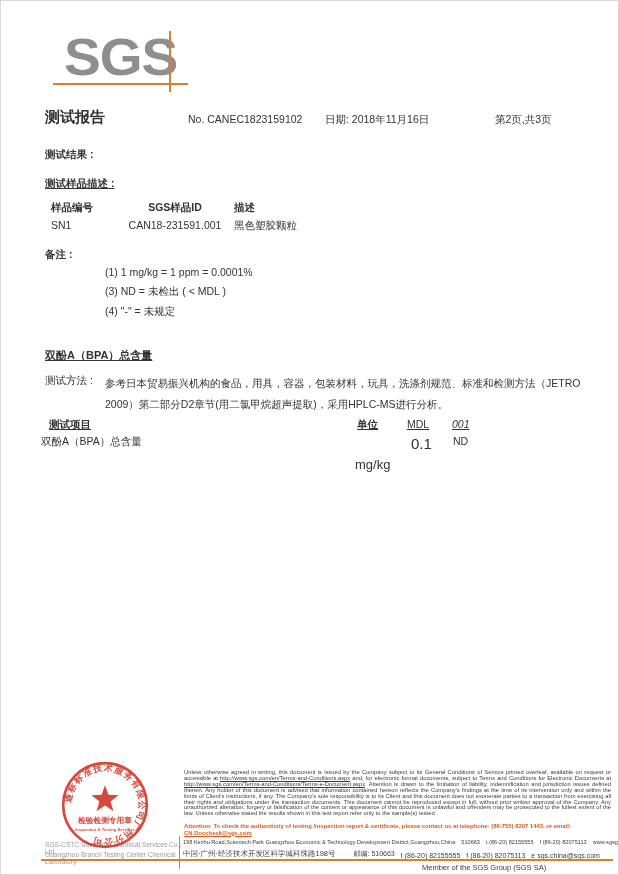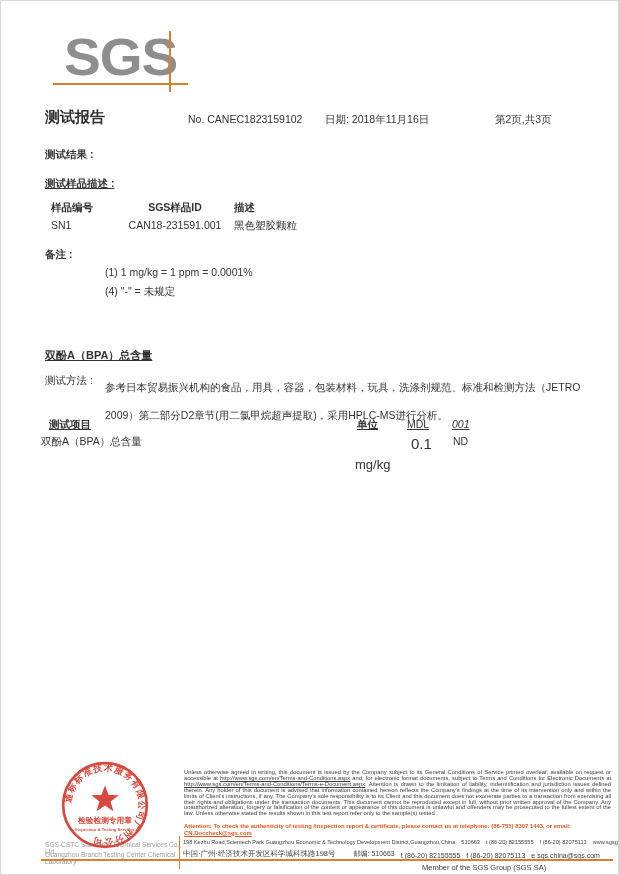--- a/index.html
+++ b/index.html
@@ -27,21 +27,21 @@
   .sample-table .c2 { width:118px; text-align:center; }
   .sample-table .c3 { width:180px; text-align:left; padding-left:0; }
   .sample-table .hdr { font-weight:bold; }
   
   .remarks-label { position:absolute; left:44px; top:247px; font-size:10.5px; font-weight:bold; }
   .remarks-list { position:absolute; left:104px; top:265px; font-size:10.5px; }
   .remarks-list div { height:19.4px; }
   
   .bpa-heading { position:absolute; left:44px; top:347px; font-size:11px; font-weight:bold; text-decoration:underline; }
   .method-label { position:absolute; left:44px; top:373px; font-size:10.5px; }
-  .method-text { position:absolute; left:104px; top:372px; width:482px; font-size:10.5px; line-height:28px; }
+  .method-text { position:absolute; left:104px; top:372px; width:482px; font-size:10.5px; line-height:21px; }
   
   .rt-item-h { position:absolute; left:48px; top:417px; font-size:10.5px; font-weight:bold; text-decoration:underline; }
   .rt-unit-h { position:absolute; left:356px; top:417px; font-size:10.5px; font-weight:bold; text-decoration:underline; }
   .rt-mdl-h  { position:absolute; left:406px; top:417px; font-size:10.5px; text-decoration:underline; }
   .rt-001-h  { position:absolute; left:451px; top:417px; font-size:10.5px; font-style:italic; text-decoration:underline; }
   .rt-item   { position:absolute; left:40px;  top:434px; font-size:10.5px; }
   .rt-unit   { position:absolute; left:354px; top:420px; font-size:13px;margin-top:36px; }
   .rt-mdl    { position:absolute; left:392px; top:434px; font-size:15px;padding-left:18px; }
   .rt-001    { position:absolute; left:452px; top:434px; font-size:10.5px; }
   
@@ -91,20 +91,21 @@
     <div class="row">
       <div class="c1">SN1</div>
       <div class="c2">CAN18-231591.001</div>
       <div class="c3">黑色塑胶颗粒</div>
     </div>
   </div>
 
   <div class="remarks-label">备注 :</div>
   <div class="remarks-list">
     <div>(1) 1 mg/kg = 1 ppm = 0.0001%</div>
+    <div>(3) ND = 未检出 ( &lt; MDL )</div>
     <div>(4) "-" = 未规定</div>
   </div>
 
   <div class="bpa-heading">双酚A（BPA）总含量</div>
   <div class="method-label">测试方法 :</div>
   <div class="method-text">参考日本贸易振兴机构的食品，用具，容器，包装材料，玩具，洗涤剂规范、标准和检测方法（JETRO 2009）第二部分D2章节(用二氯甲烷超声提取)，采用HPLC-MS进行分析。</div>
 
   <div class="rt-item-h">测试项目</div>
   <div class="rt-unit-h">单位</div>
   <div class="rt-mdl-h">MDL</div>

